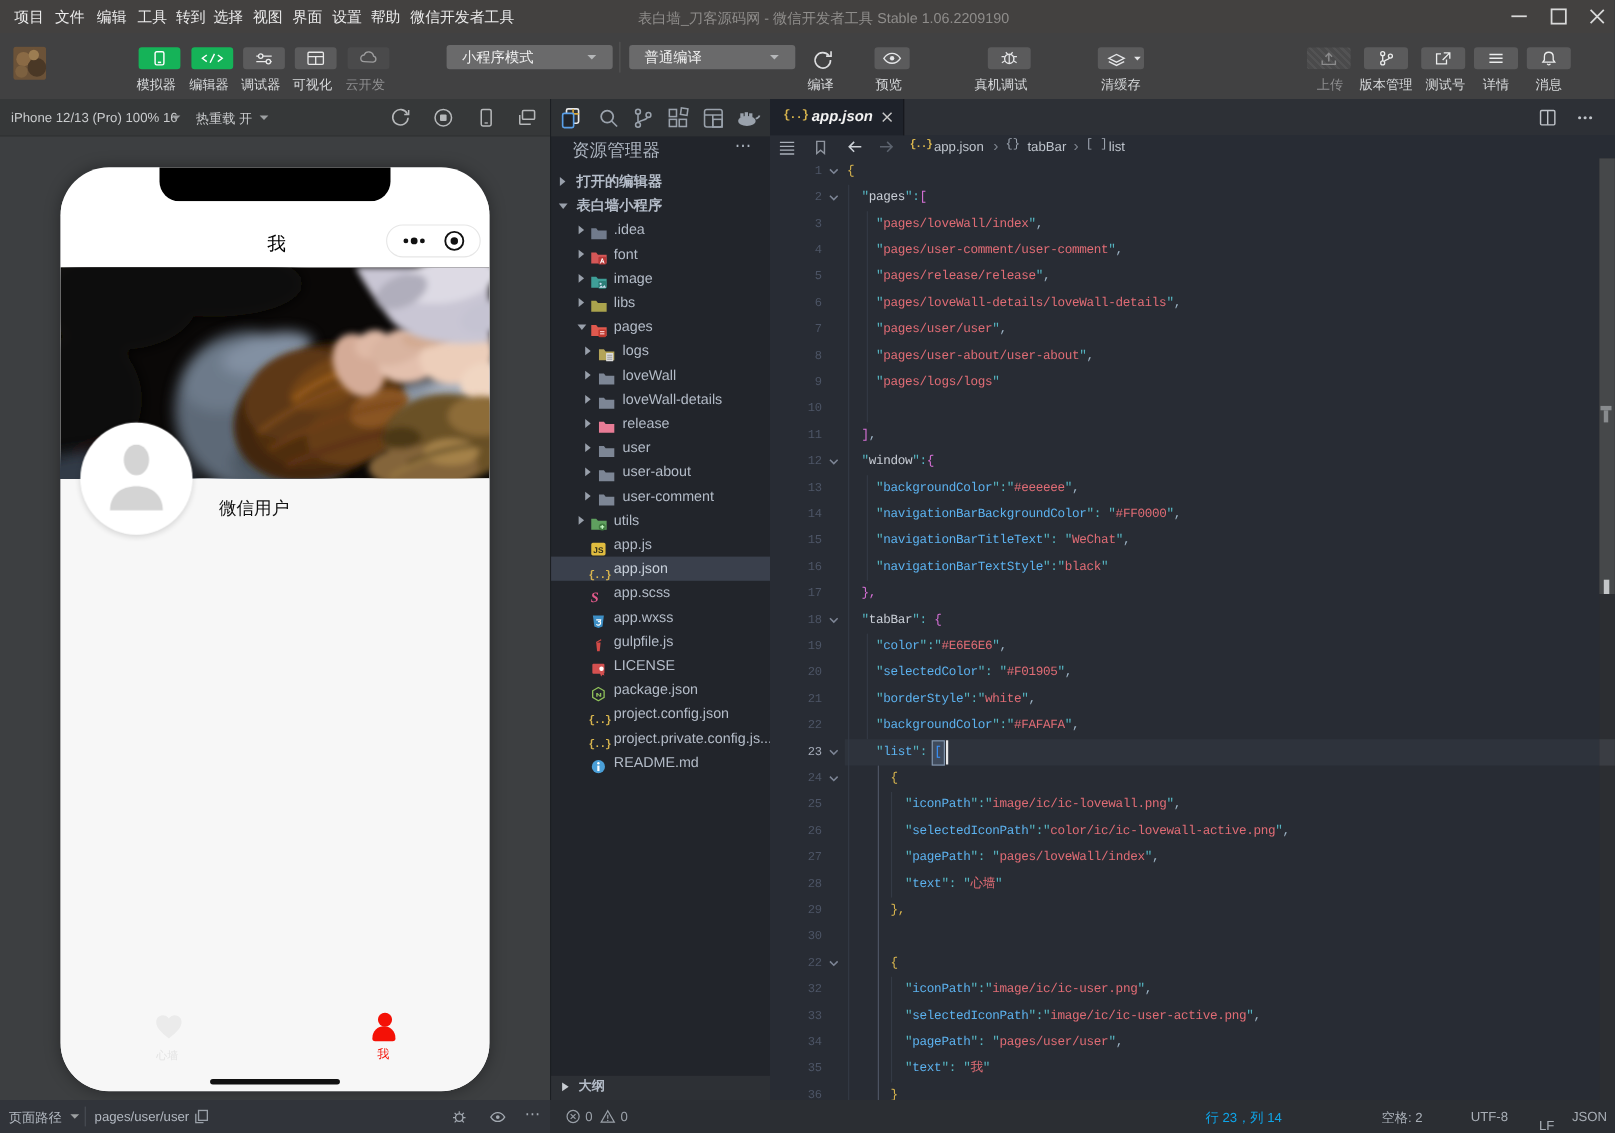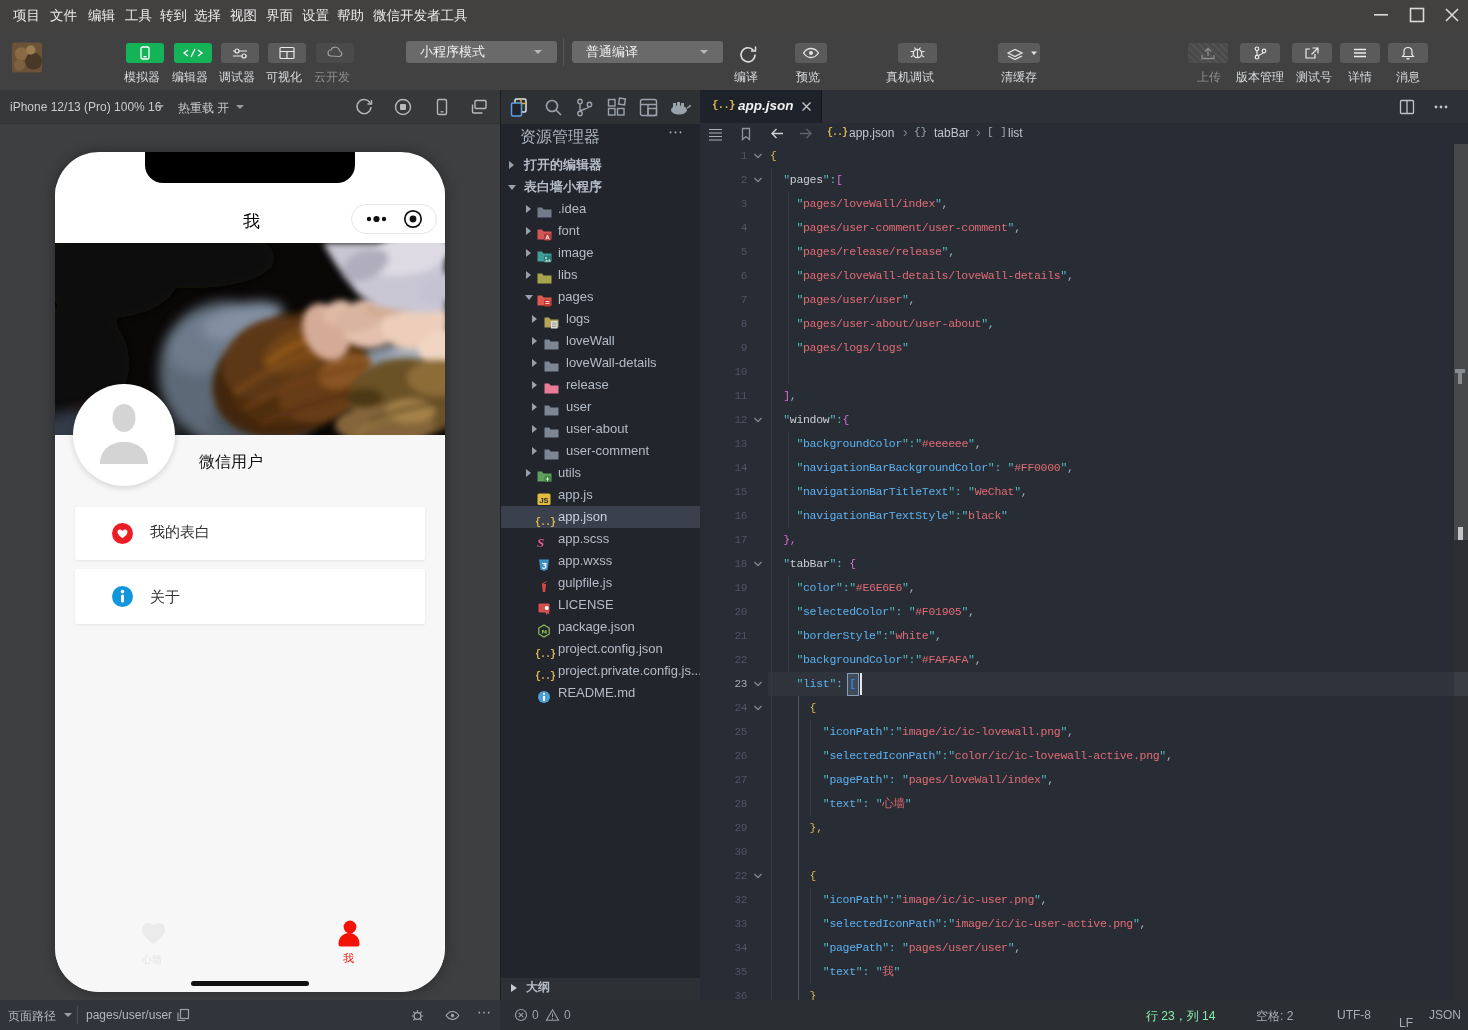--- a/index.html
+++ b/index.html
@@ -65,20 +65,21 @@
   <span class="menu" style="left:50px">文件</span>
   <span class="menu" style="left:88px">编辑</span>
   <span class="menu" style="left:125px">工具</span>
   <span class="menu" style="left:160px">转到</span>
   <span class="menu" style="left:194px">选择</span>
   <span class="menu" style="left:230px">视图</span>
   <span class="menu" style="left:266px">界面</span>
   <span class="menu" style="left:302px">设置</span>
   <span class="menu" style="left:337px">帮助</span>
   <span class="menu" style="left:373px">微信开发者工具</span>
+  <span class="wtitle">表白墙_刀客源码网 - 微信开发者工具 Stable 1.06.2209190</span>
   <svg class="abs" style="left:1371px;top:0" width="97" height="30" viewBox="0 0 97 30">
     <rect x="3" y="14" width="14" height="1.6" fill="#d9d9d9"></rect>
     <rect x="39.5" y="8.5" width="13" height="13" fill="none" stroke="#d9d9d9" stroke-width="1.6"></rect>
     <path d="M75 9 l12 12 M87 9 l-12 12" stroke="#d9d9d9" stroke-width="1.6"></path>
   </svg>
 </div>
 <div id="toolbar">
 
   <svg class="abs" style="left:12px;top:12px" width="30" height="31" viewBox="0 0 32 32">
     <rect width="32" height="32" rx="3" fill="#6b5238"></rect>
@@ -277,35 +278,20 @@
         <ellipse cx="382" cy="135" rx="30" ry="18" fill="#8d6c38"></ellipse>
         <ellipse cx="355" cy="168" rx="25" ry="12" fill="#a5824a"></ellipse>
         <ellipse cx="310" cy="155" rx="18" ry="10" fill="#4c3717"></ellipse>
         <path d="M300 190 q45 -25 90 -28" stroke="#9a7a42" stroke-width="3" fill="none"></path>
         <path d="M315 178 q40 -18 75 -16" stroke="#54401e" stroke-width="3" fill="none"></path>
       </g>
     </svg>
 
     <div id="pbody">
       <span class="abs" style="left:144px;top:17px;font-size:16px;color:#111">微信用户</span>
-      <div class="card" style="top:72px;height:53px">
-        <svg class="abs" style="left:37px;top:16px" width="21" height="21" viewBox="0 0 21 21">
-            <circle cx="10.5" cy="10.5" r="10.5" fill="#ec1d25"></circle>
-            <path d="M10.5 15.2 c-3.2-2.3-5-4.2-5-6.2 a2.6 2.6 0 0 1 5-1 a2.6 2.6 0 0 1 5 1 c0 2-1.8 3.9-5 6.2z" fill="#fff"></path>
-          </svg>
-        <span class="abs" style="left:75px;top:16px;font-size:15px;color:#333">我的表白</span>
-      </div>
-      <div class="card" style="top:134px;height:55px">
-        <svg class="abs" style="left:37px;top:17px" width="21" height="21" viewBox="0 0 21 21">
-            <circle cx="10.5" cy="10.5" r="10.5" fill="#1296db"></circle>
-            <rect x="9" y="8.6" width="3" height="8" rx="1.5" fill="#fff"></rect>
-            <circle cx="10.5" cy="5.6" r="1.8" fill="#fff"></circle>
-          </svg>
-        <span class="abs" style="left:75px;top:19px;font-size:15px;color:#333">关于</span>
-      </div>
 
       <svg class="abs" style="left:84px;top:484px" width="29" height="29" viewBox="0 0 29 29">
           <path d="M14.5 25 C7 19.5 3 15 3 10.2 A6.2 6.2 0 0 1 14.5 7 A6.2 6.2 0 0 1 26 10.2 C26 15 22 19.5 14.5 25z" fill="#ebebeb"></path>
         </svg>
       <span class="abs" style="left:87px;top:518px;font-size:10px;color:#e3e3e3">心墙</span>
       <svg class="abs" style="left:280px;top:484px" width="28" height="30" viewBox="0 0 28 30">
           <circle cx="15" cy="8" r="6.4" fill="#f41106"></circle>
           <path d="M3.5 25 c0-7 5-11 10.5-11 s10.5 4 10.5 11 q0 2.5 -2.5 2.5 h-16 q-2.5 0 -2.5 -2.5z" fill="#f41106"></path>
         </svg>
       <span class="abs" style="left:288px;top:516px;font-size:11px;color:#f41106">我</span>
@@ -712,18 +698,18 @@
       <circle cx="7" cy="7" r="5.5" fill="none" stroke="#9aa0a8" stroke-width="1.1"></circle>
       <path d="M4.8 4.8 l4.4 4.4 M9.2 4.8 l-4.4 4.4" stroke="#9aa0a8" stroke-width="1.1"></path>
     </svg>
   <span class="abs" style="left:532px;top:8px;color:#9aa0a8">0</span>
   <svg class="abs" style="left:545px;top:8px" width="15" height="14" viewBox="0 0 15 14">
       <path d="M7.5 1.8 l6 10.4 h-12 z" fill="none" stroke="#9aa0a8" stroke-width="1.1"></path>
       <path d="M7.5 5.5 v3.5" stroke="#9aa0a8" stroke-width="1.1"></path>
       <circle cx="7.5" cy="10.7" r="0.7" fill="#9aa0a8"></circle>
     </svg>
   <span class="abs" style="left:564px;top:8px;color:#9aa0a8">0</span>
-  <span class="abs" style="left:1146px;top:8px;color:#86efac">行 23，列 14</span>
+  <span class="abs" style="left:1096px;top:8px;color:#0ea5e9">行 23，列 14</span>
   <span class="abs" style="left:1256px;top:8px;color:#a8aeb6">空格: 2</span>
   <span class="abs" style="left:1337px;top:8px;color:#a8aeb6">UTF-8</span>
   <span class="abs" style="left:1399px;top:16px;color:#a8aeb6">LF</span>
   <span class="abs" style="left:1429px;top:8px;color:#a8aeb6">JSON</span>
 </div>
 
 </body></html>

